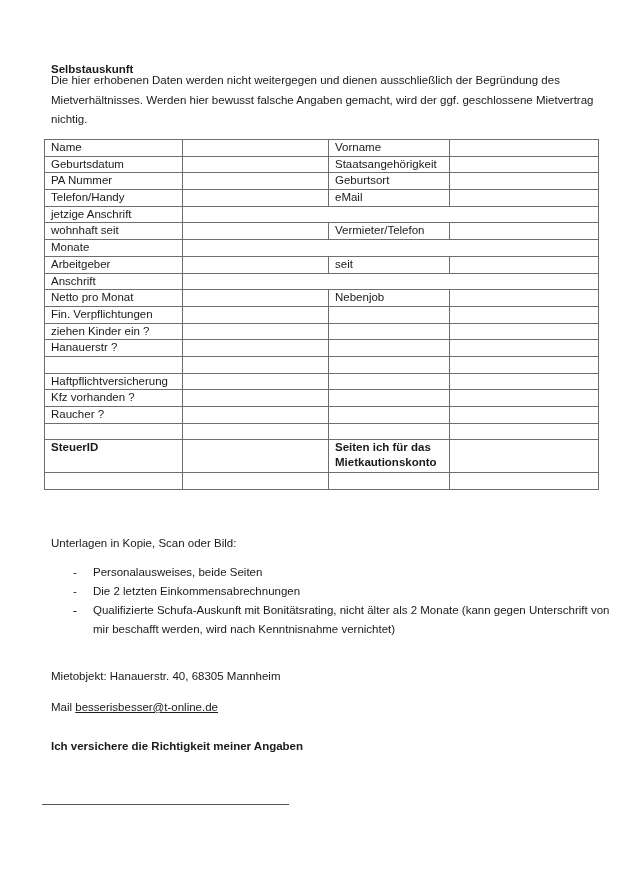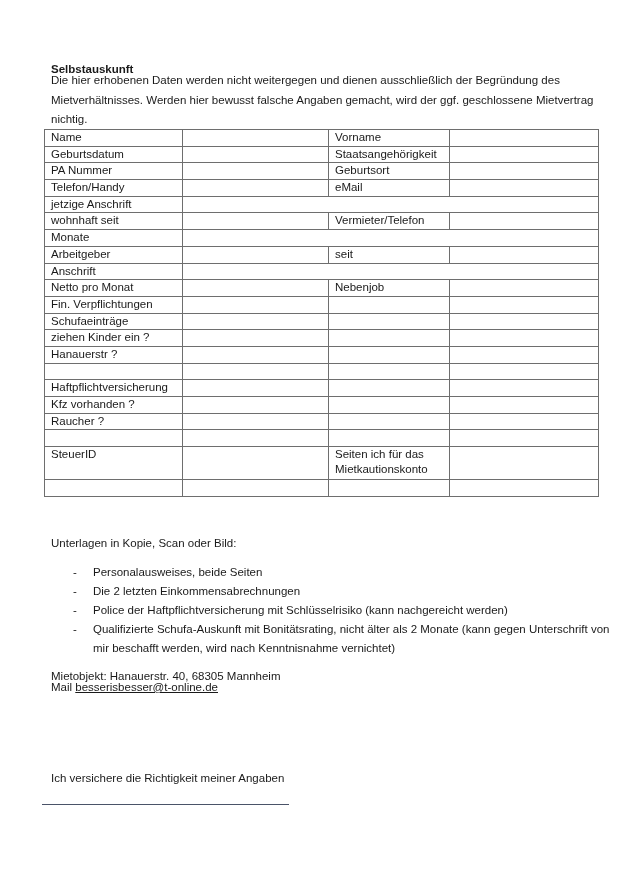--- a/index.html
+++ b/index.html
@@ -1,32 +1,32 @@
 <!DOCTYPE html>
 <html><head>
 <meta charset="utf-8">
 <style>
   html, body { margin:0; padding:0; background:#ffffff; }
   body { width:640px; height:870px; position:relative; overflow:hidden;
          font-family:"Liberation Sans", sans-serif; color:#1a1a1a; font-size:11.5px; }
   .abs { position:absolute; }
   .title { left:51px; top:43px; font-weight:bold; font-size:11.5px;margin-top:20px; }
   .intro { left:51px; top:71px; width:545px; line-height:19.5px; }
-  table.form { position:absolute; left:44px; top:129px; border-collapse:collapse; table-layout:fixed; }
+  table.form { position:absolute; left:44px; top:139px; border-collapse:collapse; table-layout:fixed; }
   table.form td { border:1px solid #6e6e6e; padding:0 0 0 6px; height:15.7px; line-height:15px;
                   font-size:11.5px; vertical-align:top; white-space:nowrap; overflow:hidden; }
-  table.form td.tall { height:32px; white-space:normal; }
+  table.form td.tall { height:32px; white-space:normal;font-weight:bold; }
   .docs-head { left:51px; top:537px; }
   ul.docs { position:absolute; left:51px; top:563px; margin:0; padding:0; list-style:none; width:560px; }
   ul.docs li { position:relative; padding-left:42px; line-height:19px; }
   ul.docs li .dash { position:absolute; left:22px; top:0; }
   .object { left:51px; top:670px; }
-  .mail { left:51px; top:681px; }
+  .mail { left:51px; top:701px; }
   .mail a { color:#1a1a1a; text-decoration:underline; }
-  .affirm { left:51px; top:772px; }
+  .affirm { left:51px; top:740px;font-weight:bold; }
   .sigline { left:42px; top:804px; width:247px; height:0; border-top:1px solid #4a5368; }
 </style>
 </head>
 <body>
 
 <div class="abs title">Selbstauskunft</div>
 <div class="abs intro">Die hier erhobenen Daten werden nicht weitergegen und dienen ausschließlich der Begründung des Mietverhältnisses. Werden hier bewusst falsche Angaben gemacht, wird der ggf. geschlossene Mietvertrag nichtig.</div>
 
 <table class="form">
   <colgroup>
@@ -90,26 +90,20 @@
         <td>Nebenjob</td>
         <td></td>
       </tr>
       <tr>
         <td>Fin. Verpflichtungen</td>
         <td></td>
         <td></td>
         <td></td>
       </tr>
       <tr>
-        <td>Schufaeinträge</td>
-        <td></td>
-        <td></td>
-        <td></td>
-      </tr>
-      <tr>
         <td>ziehen Kinder ein ?</td>
         <td></td>
         <td></td>
         <td></td>
       </tr>
       <tr>
         <td>Hanauerstr ?</td>
         <td></td>
         <td></td>
         <td></td>
@@ -156,21 +150,21 @@
         <td></td>
         <td></td>
       </tr>
     </tbody>
 </table>
 
 <div class="abs docs-head">Unterlagen in Kopie, Scan oder Bild:</div>
 <ul class="docs" id="docs-list">
     <li><span class="dash">-</span><span>Personalausweises, beide Seiten</span></li>
     <li><span class="dash">-</span><span>Die 2 letzten Einkommensabrechnungen</span></li>
-    <li><span class="dash">-</span><span>Police der Haftpflichtversicherung mit Schlüsselrisiko (kann nachgereicht werden)</span></li>
+    <li><span class="dash">-</span></li>
     <li><span class="dash">-</span><span>Qualifizierte Schufa-Auskunft mit Bonitätsrating, nicht älter als 2 Monate (kann gegen Unterschrift von mir beschafft werden, wird nach Kenntnisnahme vernichtet)</span></li>
   </ul>
 
 <div class="abs object">Mietobjekt: Hanauerstr. 40, 68305 Mannheim</div>
 <div class="abs mail">
   <span>Mail </span><a>besserisbesser@t-online.de</a>
 </div>
 <div class="abs affirm">Ich versichere die Richtigkeit meiner Angaben</div>
 <div class="abs sigline"></div>
 

